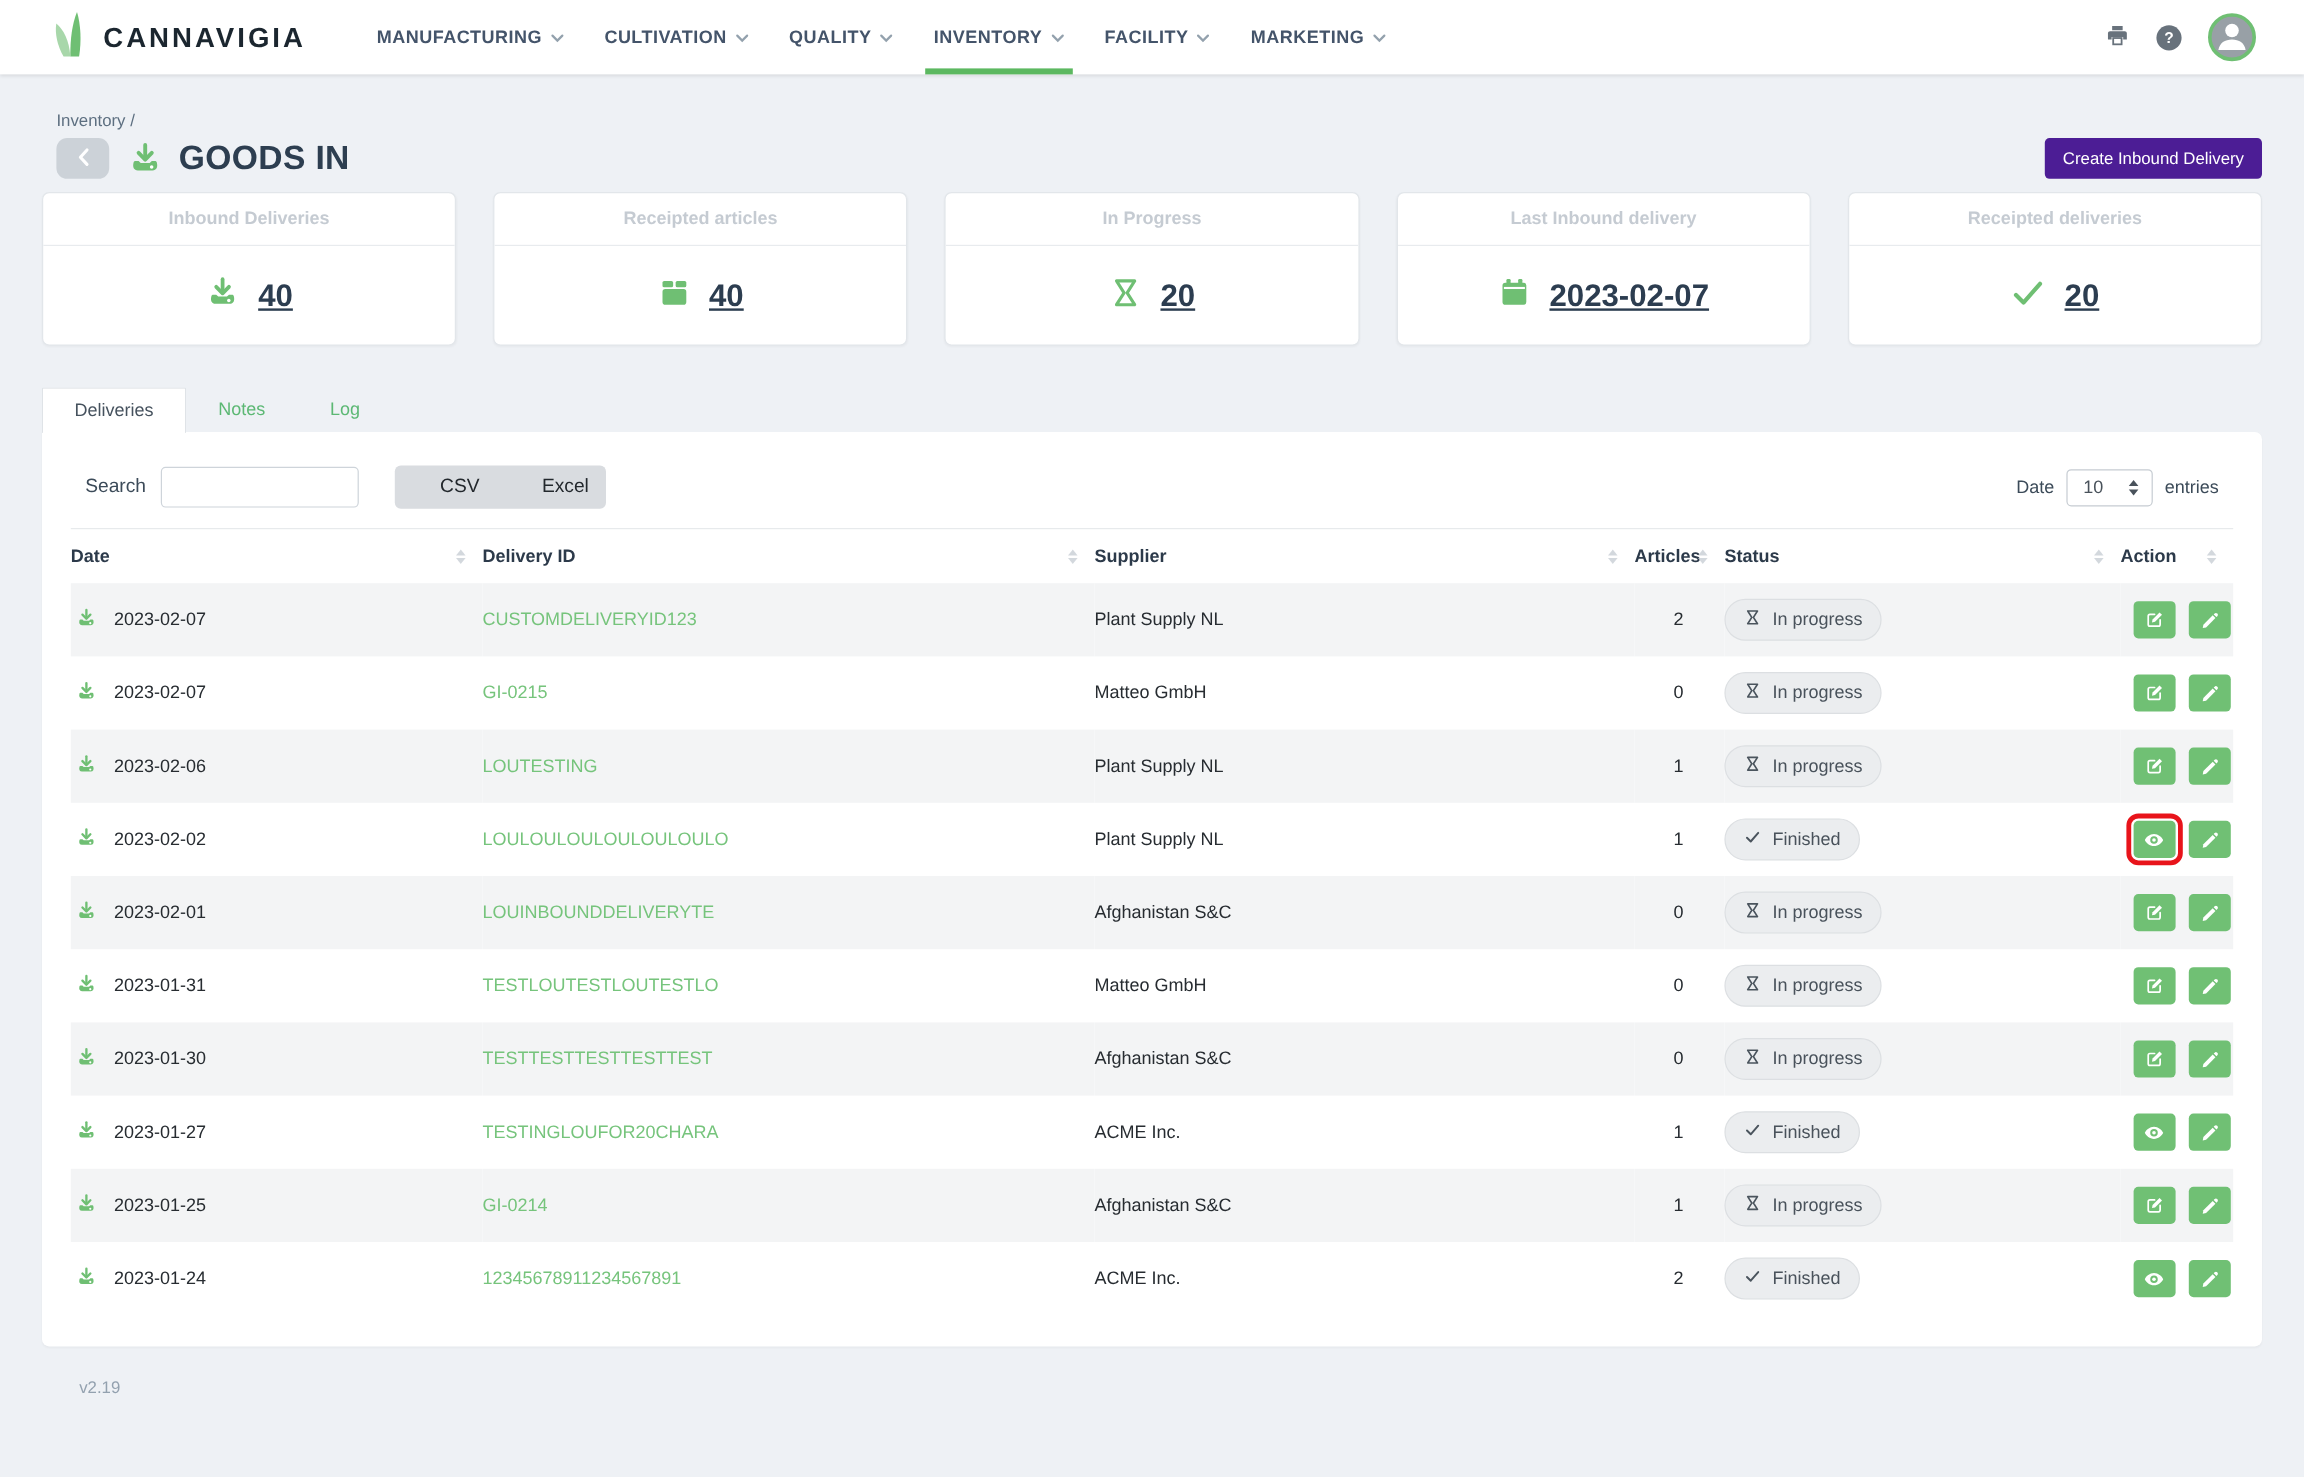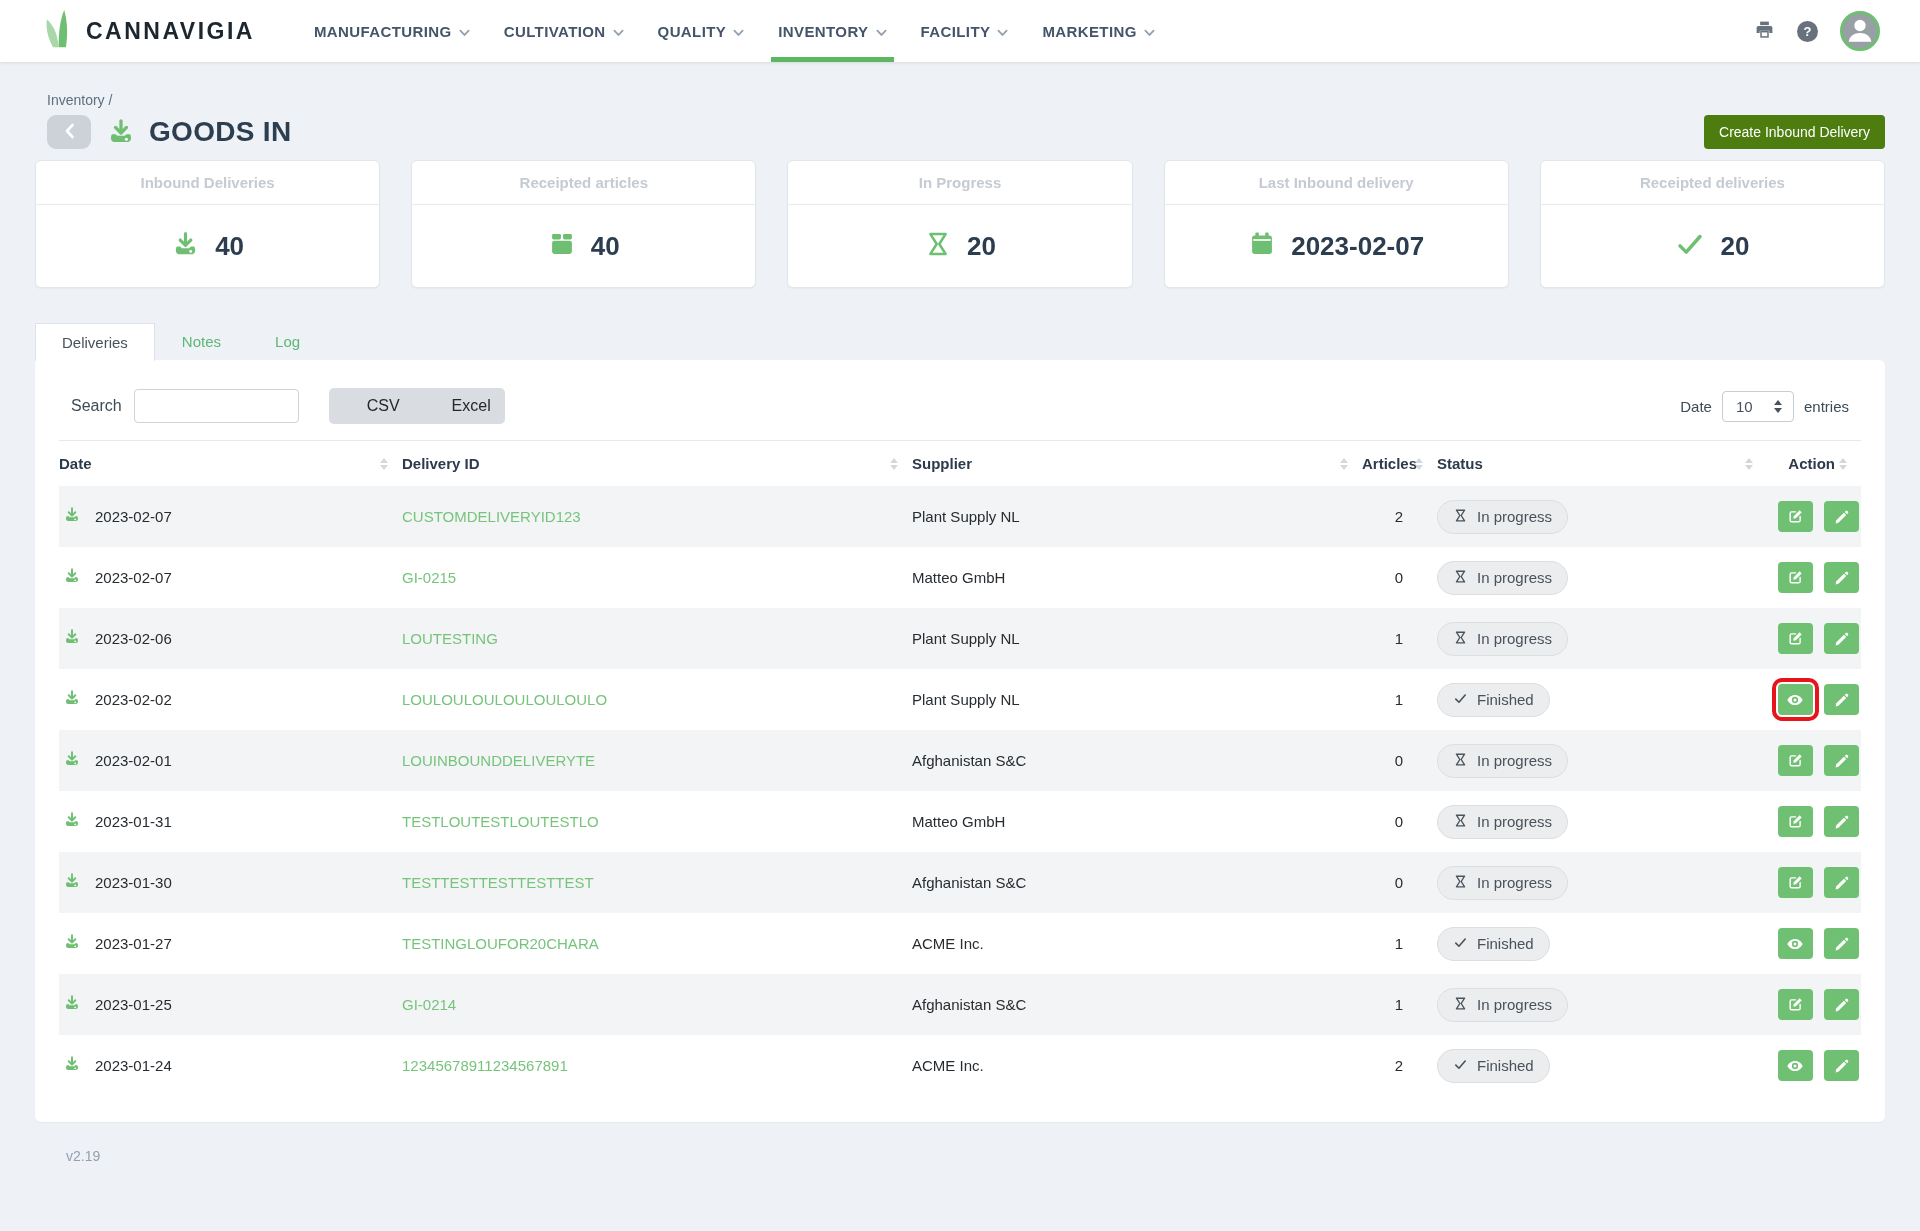--- a/index.html
+++ b/index.html
@@ -39,35 +39,35 @@
   
   .breadcrumb { margin:30px 0 0 47px; font-size:14px; color:#5d6f80; }
   .title-row { display:flex; align-items:center; margin:7px 35px 0 47px; }
   .back-btn {
     width:44px; height:34px; border:none; border-radius:9px; background:#ccd2d8;
     display:flex; align-items:center; justify-content:center; cursor:pointer;
   }
   .title-gi { margin-left:15px; display:flex; }
   .page-title { margin-left:13px; font-size:28px; font-weight:bold; color:#2d3e50; letter-spacing:.3px; }
   .create-btn {
-    margin-left:auto; background:#4d7c0f; color:#fff; border:none; border-radius:4px;
+    margin-left:auto; background:#4c1d95; color:#fff; border:none; border-radius:4px;
     padding:9px 15px; font-size:14px; cursor:pointer; font-family:inherit;
   }
   
   .cards { display:flex; gap:31px; margin:11px 35px 0; }
   .card {
     flex:1; background:#fff; border:1px solid #e2e6ea; border-radius:6px;
     box-shadow:0 1px 2px rgba(0,0,0,.04); overflow:hidden;
   }
   .card-head {
     height:44px; display:flex; align-items:center; justify-content:center;
     font-size:15px; font-weight:bold; color:#c5cbd2; border-bottom:1px solid #e8ebee;
   }
   .card-body { height:82px; display:flex; align-items:center; justify-content:center; gap:15px; }
-  .card-value { font-size:26px; font-weight:bold; color:#2c3d50; }
+  .card-value { font-size:26px; font-weight:bold; color:#2c3d50;text-decoration:underline; }
   
   .tabs { display:flex; margin:34px 35px 0; align-items:flex-end; position:relative; z-index:2; }
   .tab {
     padding:10px 26px; font-size:15px; color:#5cb874; cursor:pointer; background:transparent;
     border:1px solid transparent; border-bottom:none; font-family:inherit;
   }
   .tab.active {
     background:#fff; border-color:#dfe3e7; color:#46525e;
     margin-bottom:-1px; border-radius:1px;
   }
@@ -96,21 +96,21 @@
   .tri-up { width:0; height:0; border-left:4px solid transparent; border-right:4px solid transparent; border-bottom:5px solid #49525b; }
   .tri-dn { width:0; height:0; border-left:4px solid transparent; border-right:4px solid transparent; border-top:5px solid #49525b; }
   
   .table-wrap { margin-top:16px; border-top:1px solid #e7eaec; }
   table { width:100%; border-collapse:collapse; table-layout:fixed; font-size:15px; }
   thead th {
     text-align:left; font-weight:bold; color:#2c3a4a; padding:14px 0;
     position:relative; cursor:pointer;
   }
   th.h-articles { text-align:right; padding-right:34px; }
-  th.h-action { text-align:right; padding-right:26px; }
+  th.h-action { text-align:left; padding-right:26px; }
   .sorter { position:absolute; right:14px; top:50%; transform:translateY(-50%); display:flex; flex-direction:column; gap:2px; opacity:.85; }
   .sorter i { display:block; width:0; height:0; border-left:4px solid transparent; border-right:4px solid transparent; }
   .sorter .up { border-bottom:5px solid #ccd2d8; }
   .sorter .dn { border-top:5px solid #ccd2d8; }
   tbody tr { height:61px; }
   tbody tr:nth-child(odd) { background:#f3f4f5; }
   td.c-icon { padding-left:4px; }
   td.c-date { color:#272c31; }
   td.c-id a { color:#76c47c; text-decoration:none; cursor:pointer; }
   td.c-sup { color:#272c31; }

